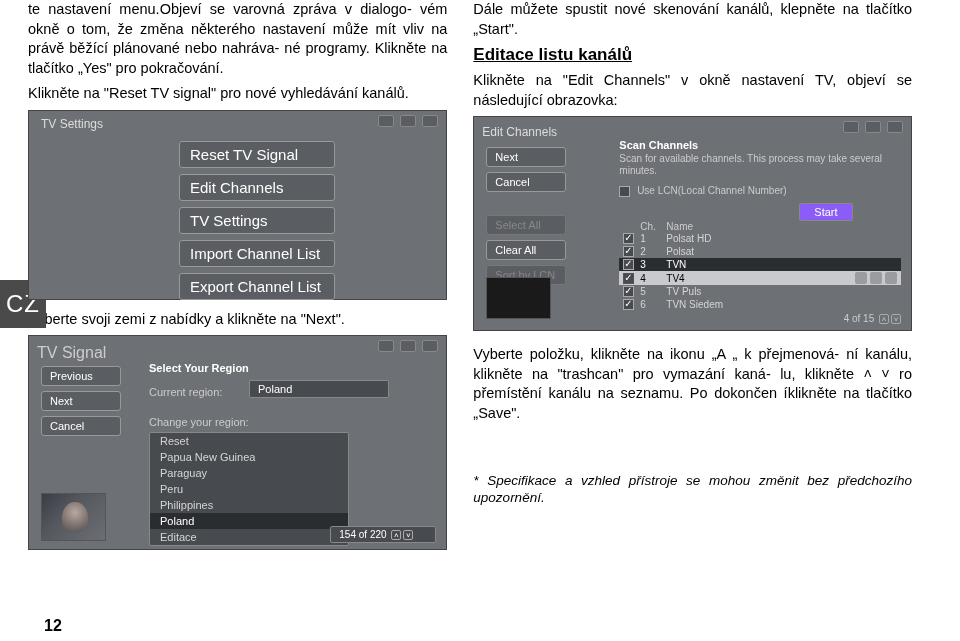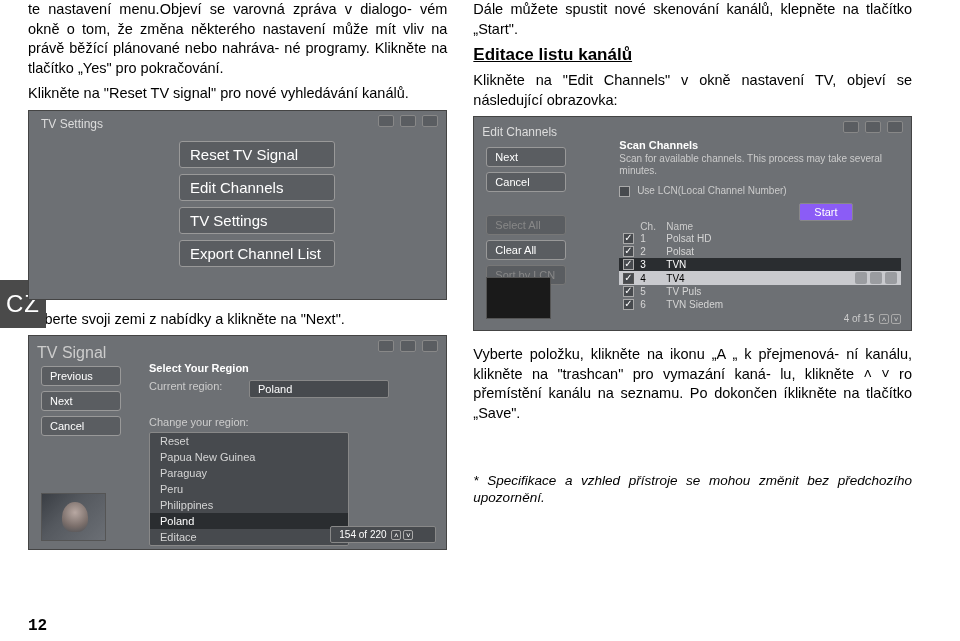--- a/index.html
+++ b/index.html
@@ -3,33 +3,33 @@
 <meta charset="utf-8">
 <style>
   * { box-sizing: border-box; margin: 0; padding: 0; }
   body { width: 960px; height: 641px; font-family: Arial, sans-serif; background: #fff; position: relative; }
   .page { display: flex; padding: 0 30px 0 0; }
   .left-col { width: 480px; padding: 0 18px 0 28px; }
   .right-col { width: 480px; padding: 0 18px 0 8px; }
   .body-text { font-size: 14.5px; line-height: 1.35; text-align: justify; margin-bottom: 6px; }
   .section-head { font-size: 17px; font-weight: bold; text-decoration: underline; margin: 4px 0 6px 0; }
   .cz-tab { position: absolute; left: 0; top: 280px; background: #4a4a4a; color: #fff; padding: 10px 6px; font-size: 24px; font-weight: 300; letter-spacing: 1px; }
-  .page-num { position: absolute; left: 28px; bottom: 6px; font-size: 16px; font-weight: bold; font-family: Liberation Mono, monospace; }
+  .page-num { position: absolute; left: 44px; bottom: 6px; font-size: 16px; font-weight: bold; }
   .screenshot { background: #6d7074; border: 1px solid #444; margin: 6px 0 10px 0; }
   .tvset { height: 190px; padding: 6px; position: relative; color: #fff; font-size: 11px; }
   .tvset .title { color: #ddd; font-size: 12px; margin-left: 6px; }
   .tvset .btn-list { position: absolute; left: 150px; top: 30px; }
   .menu-btn { background: #5a5d61; border: 1px solid #999; border-radius: 3px; padding: 4px 10px; margin-bottom: 6px; width: 156px; color: #fff; font-size: 15px; }
   
   .tvsig { height: 215px; padding: 8px; color: #fff; font-size: 11px; position: relative; }
   .tvsig .title { color: #ccc; font-size: 16px; }
   .tvsig .left-btns { position: absolute; left: 12px; top: 30px; }
   .sm-btn { background: #5a5d61; border: 1px solid #999; border-radius: 3px; padding: 3px 8px; margin-bottom: 5px; width: 80px; color: #fff; font-size: 11px; }
   .tvsig .content { position: absolute; left: 120px; top: 26px; width: 300px; }
-  .tvsig .row { display: flex; align-items: flex-start; margin-bottom: 18px; font-size: 11px; }
+  .tvsig .row { display: flex; align-items: flex-end; margin-bottom: 18px; font-size: 11px; }
   .tvsig .lbl { color: #ccc; width: 100px; }
   .tvsig .val-box { background: #474a4e; border: 1px solid #888; border-radius: 2px; padding: 2px 8px; width: 140px; }
   .scroll-list { background: #474a4e; border: 1px solid #888; border-radius: 2px; width: 200px; margin-top: 4px; }
   .scroll-item { padding: 2px 10px; font-size: 11px; color: #d5d5d5; }
   .scroll-item.sel { background: #2a2d30; color: #fff; }
   .face { position: absolute; left: 12px; bottom: 8px; width: 65px; height: 48px; background: linear-gradient(135deg,#3a3e44,#55595f 40%,#6b6f75); border: 1px solid #555; }
   .face::after { content:""; position:absolute; left:20px; top:8px; width:26px; height:30px; background: radial-gradient(circle at 50% 35%, #b8a8a2 0%, #7a6e6a 60%, #4a4e54 100%); border-radius: 50% 50% 40% 40%; }
   .counter-box { position: absolute; right: 10px; bottom: 6px; background: #474a4e; border: 1px solid #888; border-radius: 2px; padding: 2px 22px 2px 8px; font-size: 10px; color: #fff; }
   .arr { display: inline-block; width: 10px; height: 10px; border: 1px solid #aaa; border-radius: 2px; margin-left: 2px; font-size: 8px; text-align: center; line-height: 9px; }
   
@@ -81,20 +81,21 @@
       <div class="top-icons">
           <span></span>
           <span></span>
           <span></span>
         </div>
       <div class="title">TV Settings</div>
       <div class="btn-list">
         <div class="menu-btn">Reset TV Signal</div>
         <div class="menu-btn">Edit Channels</div>
         <div class="menu-btn">TV Settings</div>
+        <div class="menu-btn">Import Channel List</div>
         <div class="menu-btn">Export Channel List</div>
       </div>
     </div>
 
     <p class="body-text">Vyberte svoji zemi z nabídky a klikněte na  "Next".</p>
 
     <div class="screenshot tvsig">
       <div class="top-icons">
           <span></span>
           <span></span>

